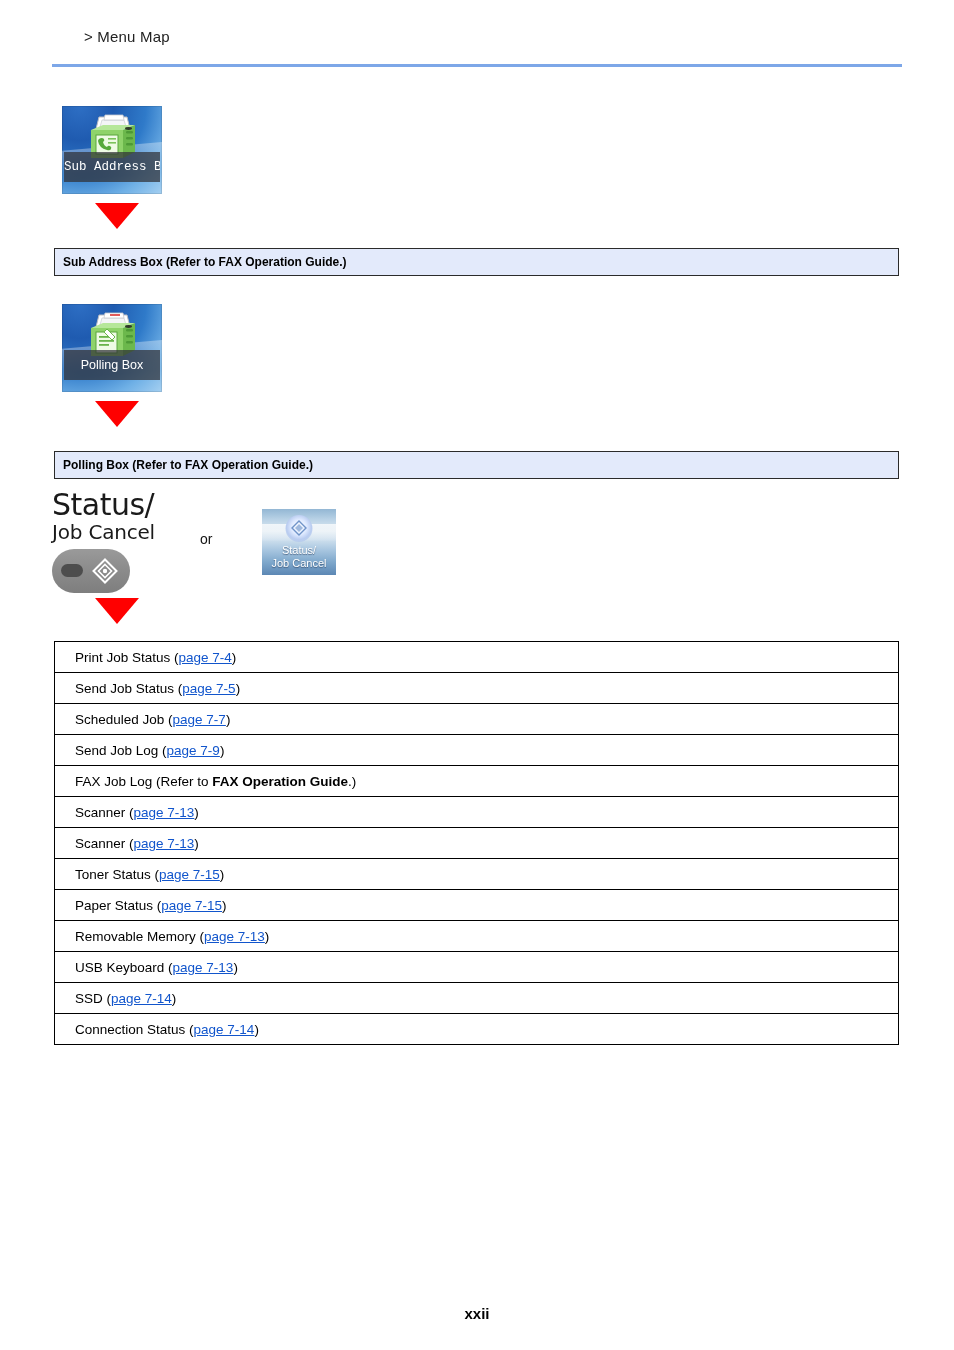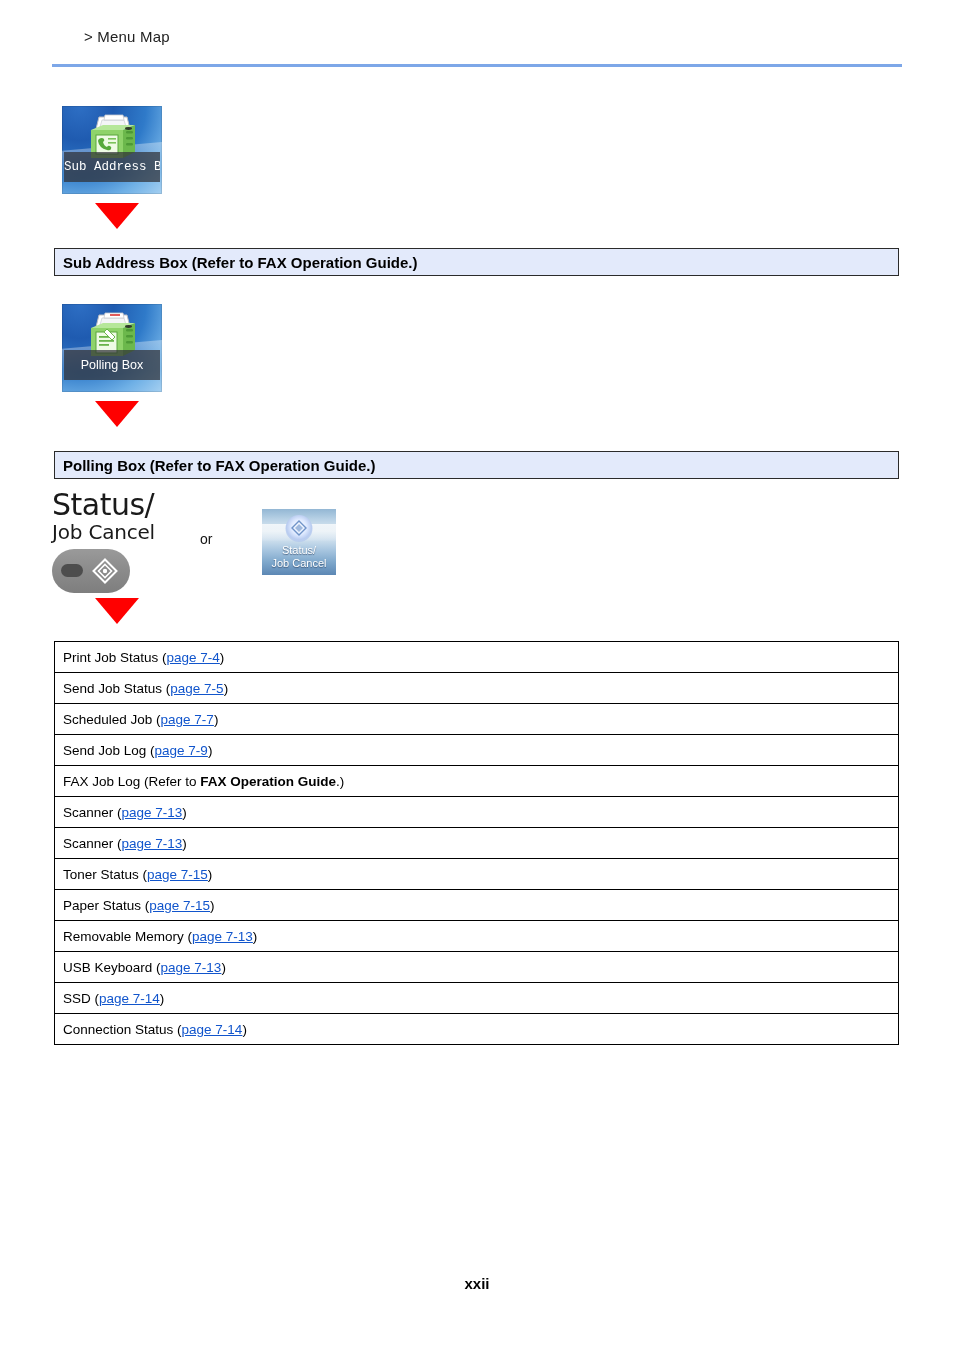--- a/index.html
+++ b/index.html
@@ -96,21 +96,21 @@
     position: absolute;
     left: 54px;
     width: 845px;
     height: 28px;
     box-sizing: border-box;
     background: #e3eafb;
     border: 1px solid #2b2b2b;
     display: flex;
     align-items: center;
     padding-left: 8px;
-    font-size: 15px;
+    font-size: 12px;
     font-weight: bold;
     color: #000000;
   }
 
   
   .status-key-group { position: absolute; left: 52px; top: 490px; }
   .status-word {
     font-family: "DejaVu Sans", sans-serif;
     font-size: 30px;
     line-height: 30px;
@@ -215,39 +215,39 @@
     position: absolute;
     left: 54px;
     top: 641px;
     width: 845px;
     border-collapse: collapse;
     table-layout: fixed;
   }
   .menu-table td {
     border: 1px solid #000000;
     height: 30px;
-    padding: 0 0 0 8px;
+    padding: 0 0 0 20px;
     font-size: 13.5px;
     color: #000000;
     vertical-align: middle;
     white-space: nowrap;
     margin-top: 48px;
   }
   .pagelink {
     color: #1155cc;
     text-decoration: underline;
   }
   .strong { font-weight: bold; text-align: right; }
 
   
   .folio {
     position: absolute;
     left: 0;
     right: 0;
-    top: 1275px;
+    top: 1305px;
     text-align: center;
     font-size: 15px;
     font-weight: bold;
     color: #000000;
   }
 </style>
 </head>
 <body>
 
 <div class="page-header">

